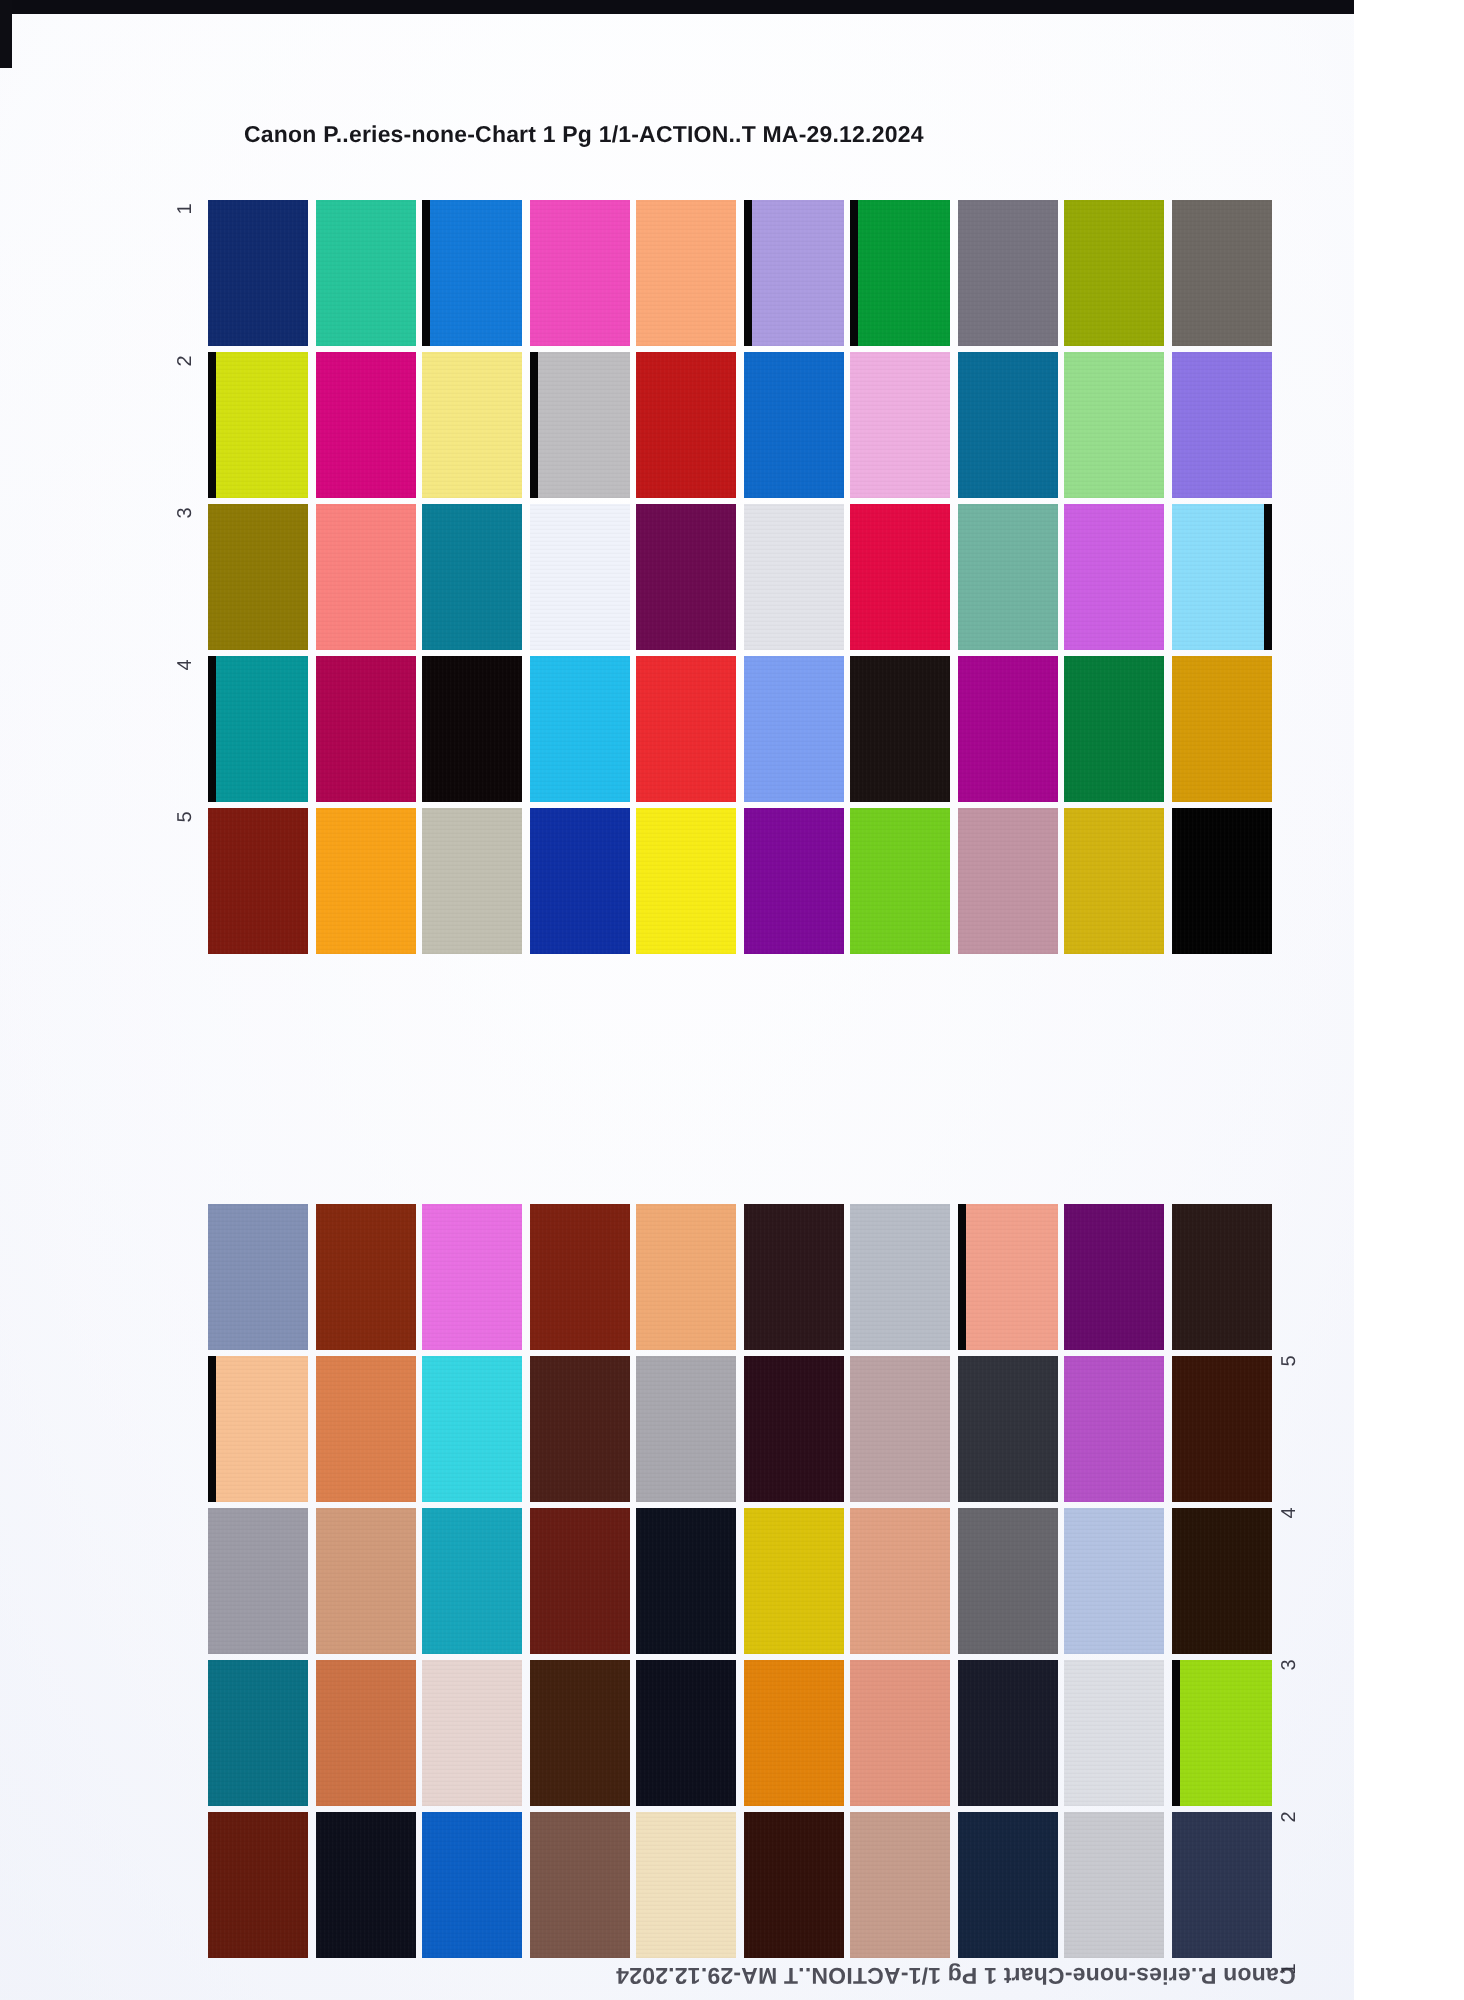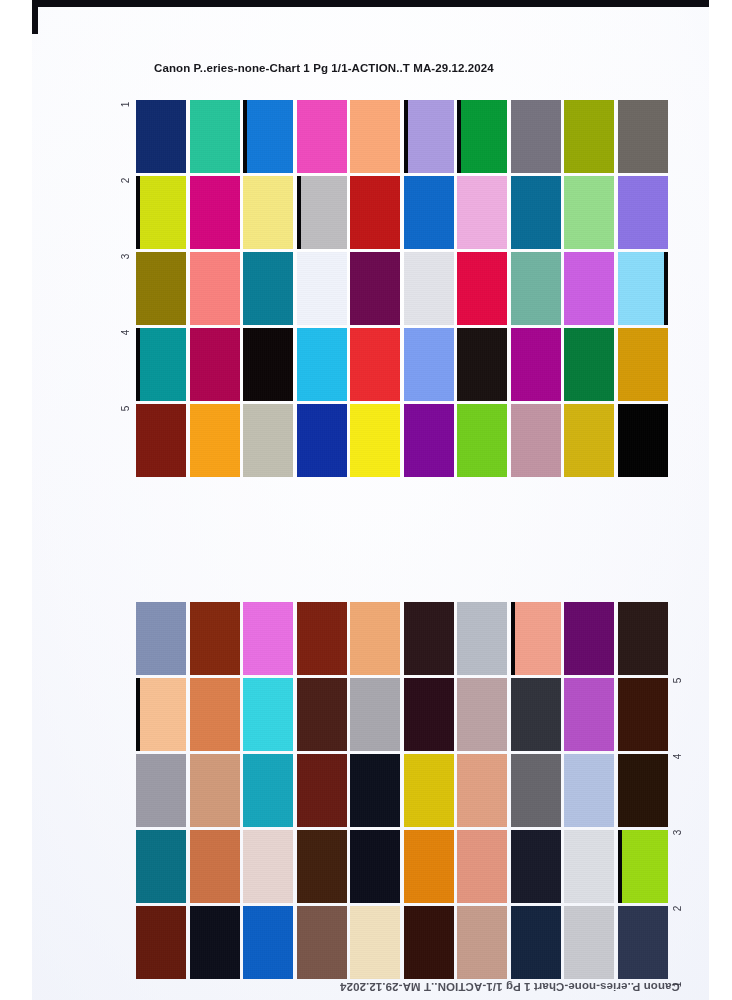--- a/index.html
+++ b/index.html
@@ -12,21 +12,20 @@
     height: 1000px;
     font-family: "Liberation Sans", sans-serif;
     overflow: hidden;
   }
   #page {
     position: relative;
     width: 677px;
     height: 1000px;
     background: #fdfdff;
     overflow: hidden;
-    margin-left: 32px;
   }
   
   .scan-edge-top {
     position: absolute;
     top: 0; left: 0;
     width: 732px; height: 7px;
     background: #0c0c12;
   }
   .scan-edge-left {
     position: absolute;

